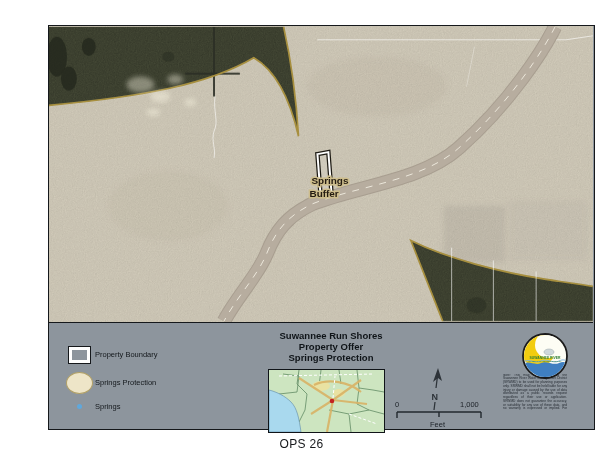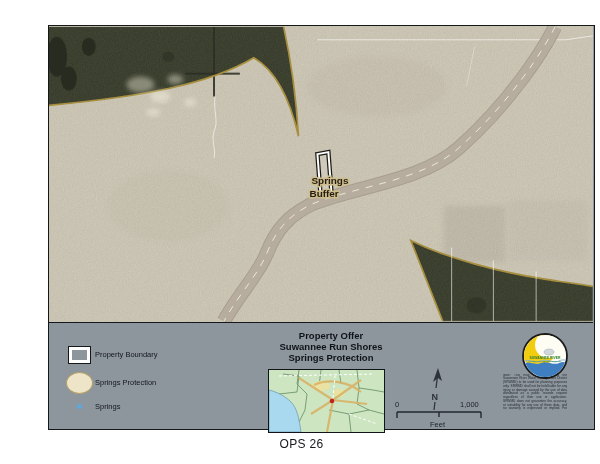--- a/index.html
+++ b/index.html
@@ -154,22 +154,22 @@
         </div>
         <div class="legend-row" style="top:56px;">
           <span class="symcell">
               <span class="sym-springs"></span>
             </span>
           <span class="legend-label">Springs</span>
         </div>
       </div>
 
       <div class="map-title">
+        <div>Suwannee Run Shores</div>
         <div>Property Offer</div>
-        <div>Suwannee Run Shores</div>
         <div>Springs Protection</div>
       </div>
 
       <div class="inset">
         <svg width="115" height="62" viewBox="0 0 115 62" xmlns="http://www.w3.org/2000/svg">
           <rect x="0" y="0" width="115" height="62" fill="#cde5c0"></rect>
           <g stroke="#628c64" stroke-width="0.8" fill="none">
             <path d="M14,4 L30,6 L28,22 L10,24"></path>
             <path d="M30,0 L28,14 L38,24 L36,40"></path>
             <path d="M52,0 L50,16 M70,0 L72,14 M88,0 L90,18 L104,20 L115,22"></path>

